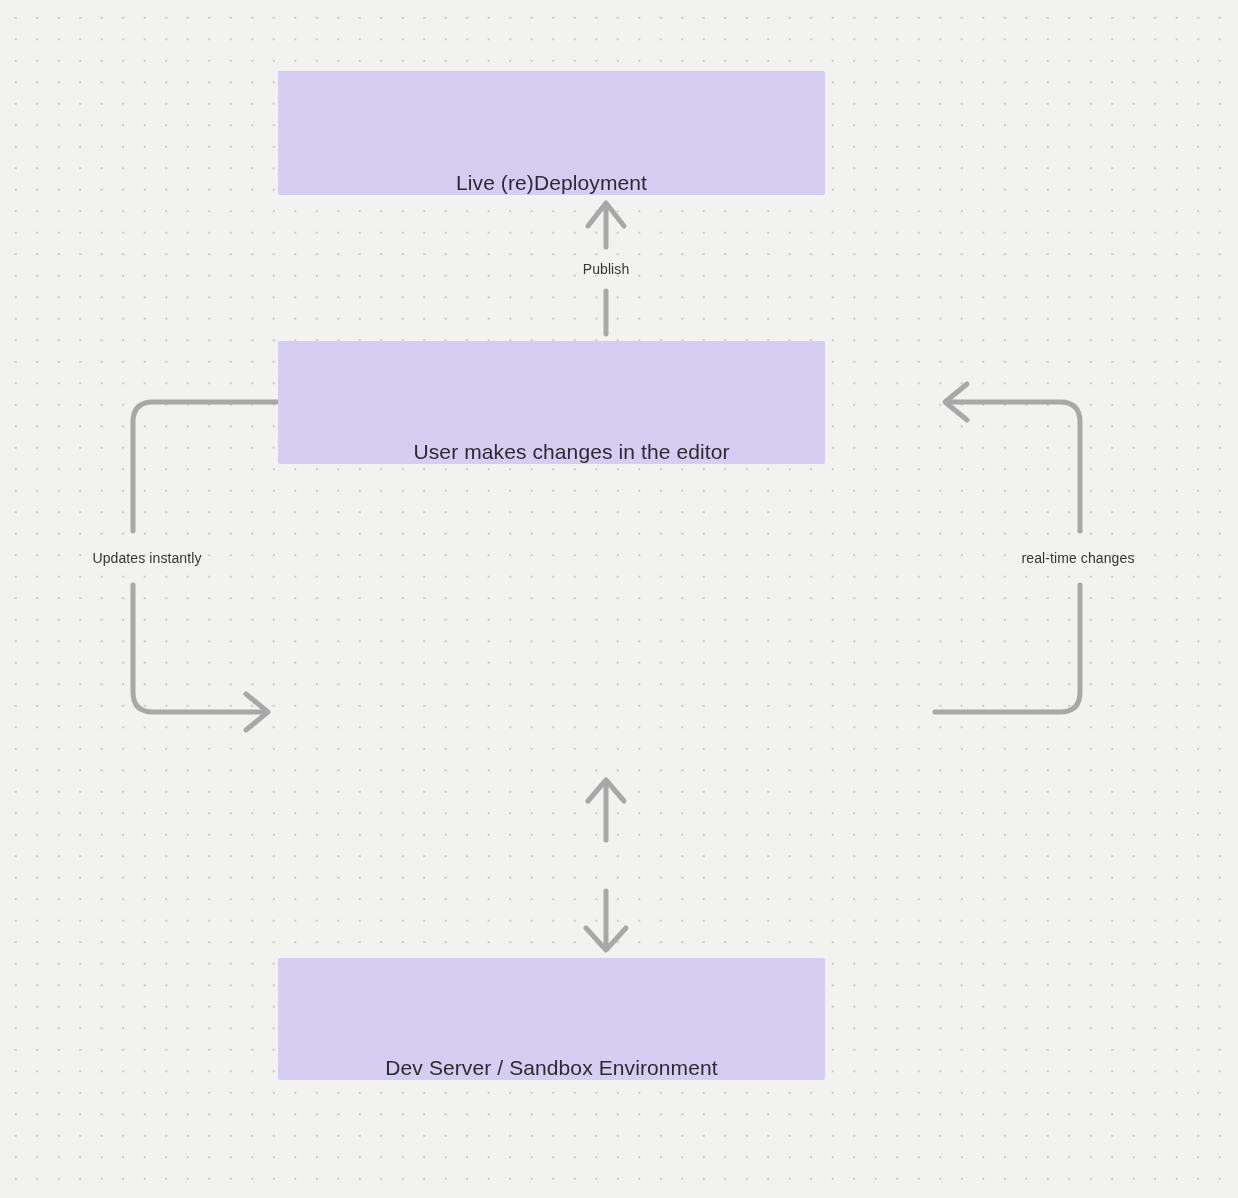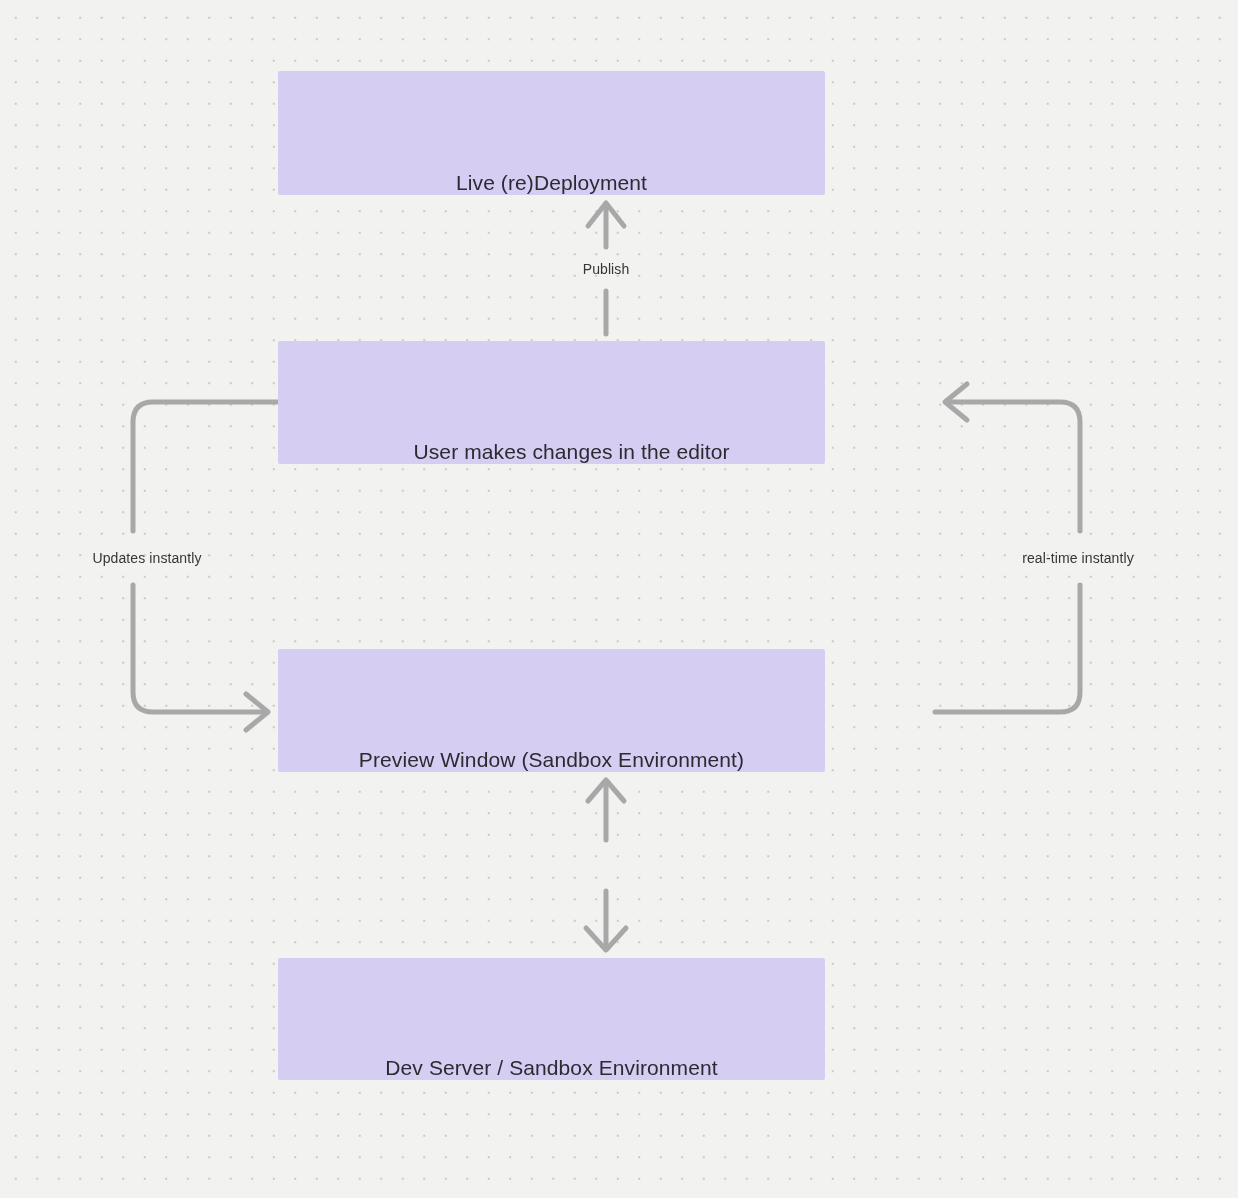--- a/index.html
+++ b/index.html
@@ -96,25 +96,22 @@
   </svg>
 
   <div class="node node-1">
     <span>Live (re)Deployment</span>
   </div>
 
   <div class="node node-2">
     <span>User makes changes in the editor</span>
   </div>
 
-  <div class="node node-3">
-    <span>Preview Window (Sandbox Environment)</span>
-  </div>
 
   <div class="node node-4">
     <span>Dev Server / Sandbox Environment</span>
   </div>
 
   <div class="edge-label label-publish">Publish</div>
   <div class="edge-label label-updates">Updates instantly</div>
-  <div class="edge-label label-feedback">real-time instantly</div>
+  <div class="edge-label label-feedback">real-time changes</div>
 
 </div>
 
 </body></html>

